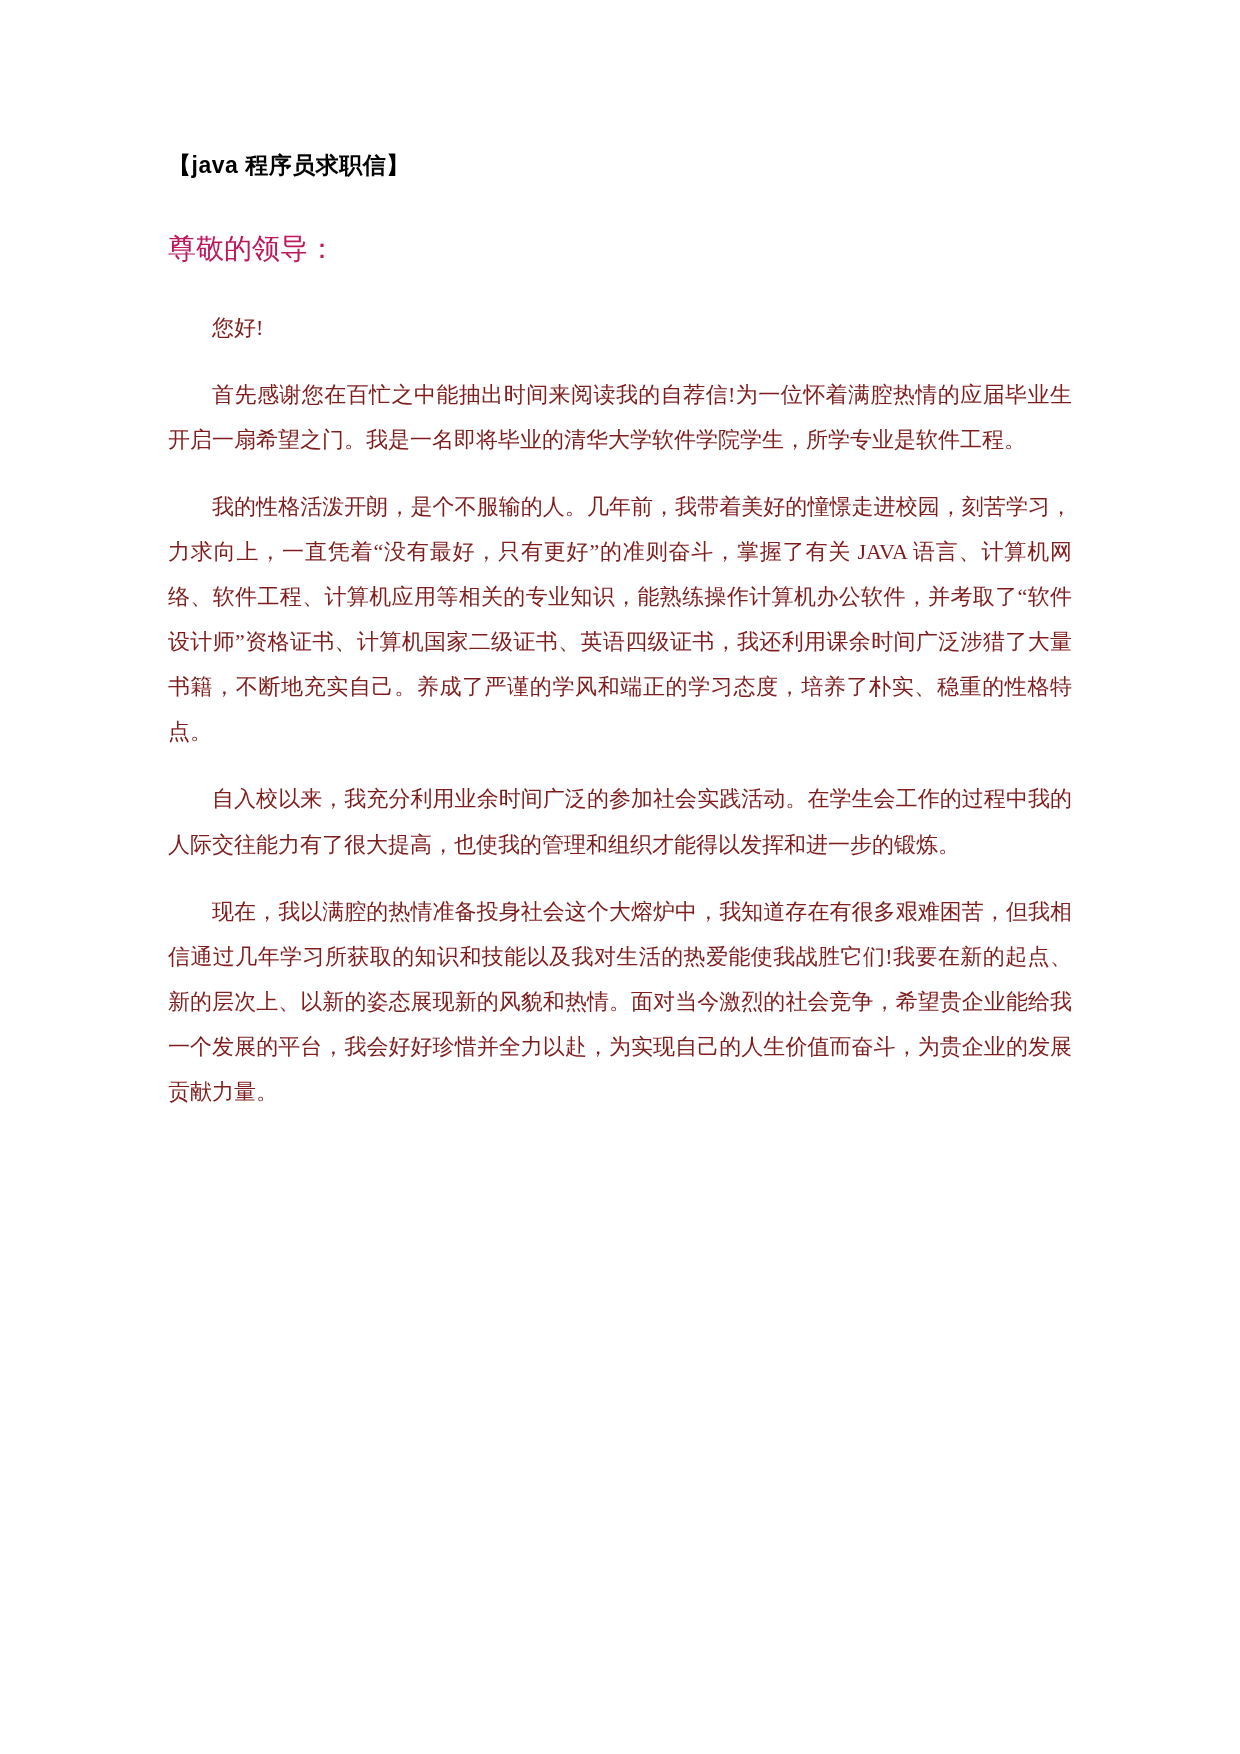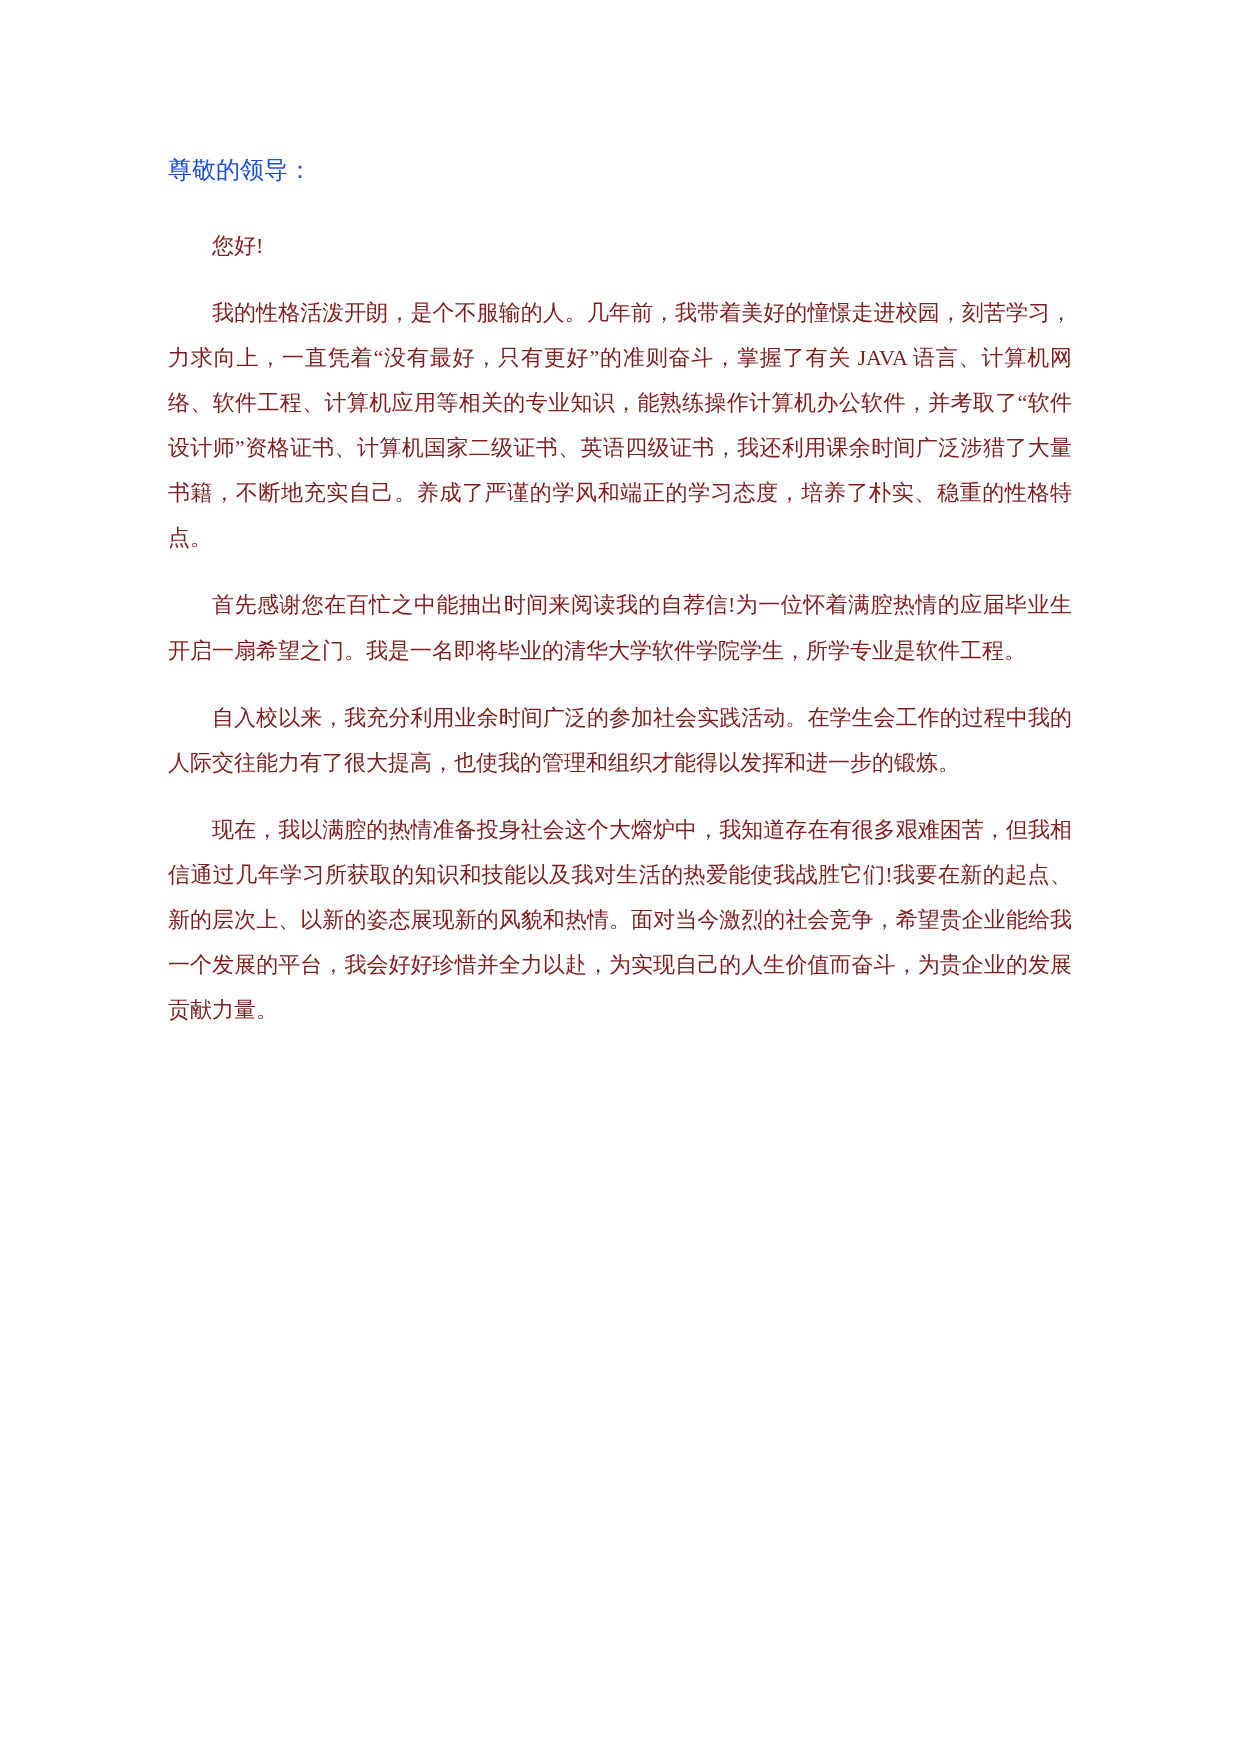--- a/index.html
+++ b/index.html
@@ -23,24 +23,24 @@
   }
   .doc-title {
     font-family: "Liberation Sans", "DejaVu Sans", sans-serif;
     font-weight: bold;
     font-size: 23px;
     letter-spacing: 0.5px;
     color: #000000;
     margin: 0 0 44px 0;
   }
   .salutation {
-    font-size: 24px;
+    font-size: 28px;
     line-height: 1.7;
     margin: 0 0 32px 0;
-    color: #1d4ed8;
+    color: #be185d;
   }
   .para {
     font-size: 22px;
     line-height: 2.05;
     margin: 0 0 22px 0;
     text-align: justify;
     text-justify: inter-ideograph;
     text-indent: 2em;
     color: #7f1d1d;
   }
@@ -50,26 +50,27 @@
   
   .para, .salutation {
     word-break: break-all;
   }
 </style>
 </head>
 <body>
 
 <div class="page">
 
+  <h1 class="doc-title">【java 程序员求职信】</h1>
 
   <p class="salutation">尊敬的领导：</p>
 
   <p class="para short">您好!</p>
 
+  <p class="para">首先感谢您在百忙之中能抽出时间来阅读我的自荐信!为一位怀着满腔热情的应届毕业生开启一扇希望之门。我是一名即将毕业的清华大学软件学院学生，所学专业是软件工程。</p>
+
   <p class="para">我的性格活泼开朗，是个不服输的人。几年前，我带着美好的憧憬走进校园，刻苦学习，力求向上，一直凭着“没有最好，只有更好”的准则奋斗，掌握了有关 JAVA 语言、计算机网络、软件工程、计算机应用等相关的专业知识，能熟练操作计算机办公软件，并考取了“软件设计师”资格证书、计算机国家二级证书、英语四级证书，我还利用课余时间广泛涉猎了大量书籍，不断地充实自己。养成了严谨的学风和端正的学习态度，培养了朴实、稳重的性格特点。</p>
-
-  <p class="para">首先感谢您在百忙之中能抽出时间来阅读我的自荐信!为一位怀着满腔热情的应届毕业生开启一扇希望之门。我是一名即将毕业的清华大学软件学院学生，所学专业是软件工程。</p>
 
   <p class="para">自入校以来，我充分利用业余时间广泛的参加社会实践活动。在学生会工作的过程中我的人际交往能力有了很大提高，也使我的管理和组织才能得以发挥和进一步的锻炼。</p>
 
   <p class="para">现在，我以满腔的热情准备投身社会这个大熔炉中，我知道存在有很多艰难困苦，但我相信通过几年学习所获取的知识和技能以及我对生活的热爱能使我战胜它们!我要在新的起点、新的层次上、以新的姿态展现新的风貌和热情。面对当今激烈的社会竞争，希望贵企业能给我一个发展的平台，我会好好珍惜并全力以赴，为实现自己的人生价值而奋斗，为贵企业的发展贡献力量。</p>
 
 </div>
 
 </body></html>

